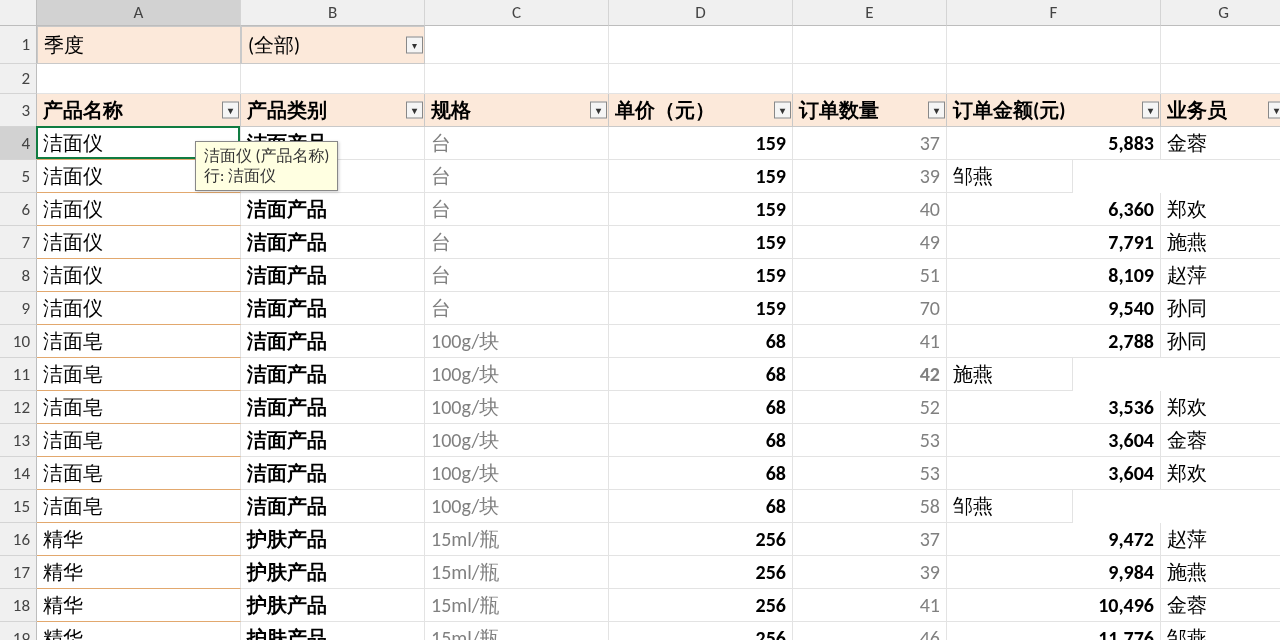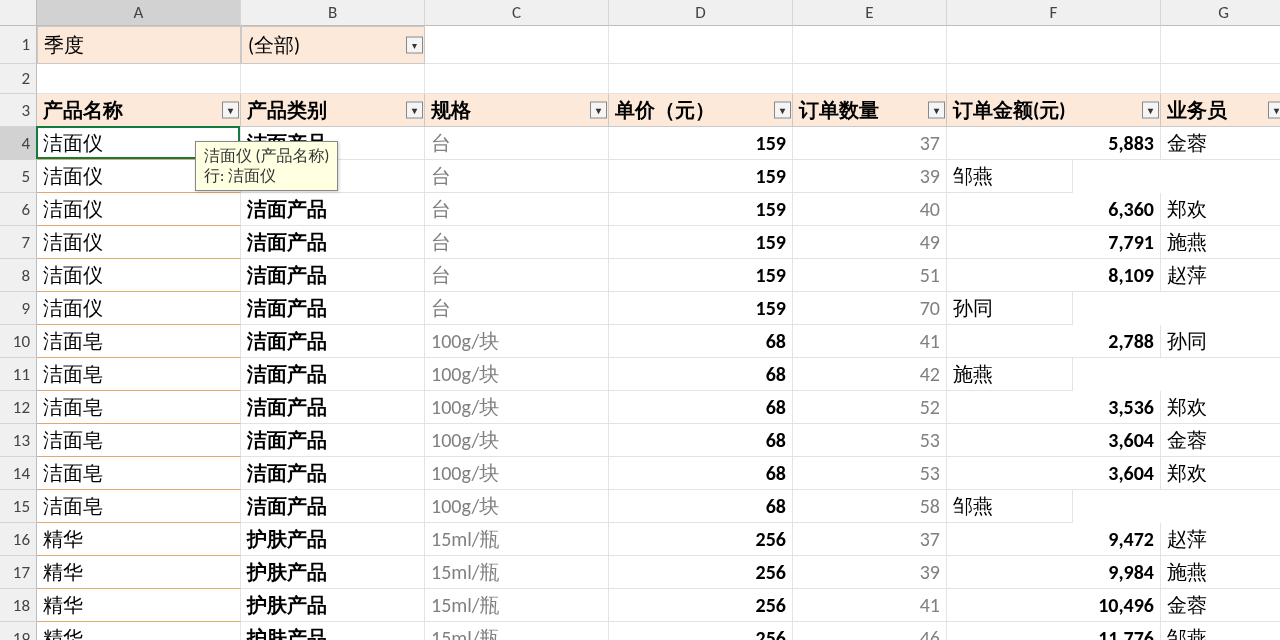--- a/index.html
+++ b/index.html
@@ -244,37 +244,38 @@
         <div class="cell right gray" style="width: 154px; height: 33px;">51</div>
         <div class="cell right bold" style="width: 214px; height: 33px;">8,109</div>
         <div class="cell" style="width: 126px; height: 33px;">赵萍</div>
       </div>
       <div class="row" style="height: 33px;">
         <div class="cell rowitem-underline" style="width: 204px; height: 33px;">洁面仪</div>
         <div class="cell bold" style="width: 184px; height: 33px;">洁面产品</div>
         <div class="cell gray" style="width: 184px; height: 33px;">台</div>
         <div class="cell right bold" style="width: 184px; height: 33px;">159</div>
         <div class="cell right gray" style="width: 154px; height: 33px;">70</div>
+        <div class="cell right bold" style="width: 214px; height: 33px;">9,540</div>
         <div class="cell" style="width: 126px; height: 33px;">孙同</div>
       </div>
       <div class="row" style="height: 33px;">
         <div class="cell rowitem-underline" style="width: 204px; height: 33px;">洁面皂</div>
         <div class="cell bold" style="width: 184px; height: 33px;">洁面产品</div>
         <div class="cell gray" style="width: 184px; height: 33px;">100g/块</div>
         <div class="cell right bold" style="width: 184px; height: 33px;">68</div>
         <div class="cell right gray" style="width: 154px; height: 33px;">41</div>
         <div class="cell right bold" style="width: 214px; height: 33px;">2,788</div>
         <div class="cell" style="width: 126px; height: 33px;">孙同</div>
       </div>
       <div class="row" style="height: 33px;">
         <div class="cell rowitem-underline" style="width: 204px; height: 33px;">洁面皂</div>
         <div class="cell bold" style="width: 184px; height: 33px;">洁面产品</div>
         <div class="cell gray" style="width: 184px; height: 33px;">100g/块</div>
         <div class="cell right bold" style="width: 184px; height: 33px;">68</div>
-        <div class="cell right gray" style="width: 154px; height: 33px;">42</div>
+        <div class="cell right gray" style="width: 154px; height: 33px; font-weight: bold;">42</div>
         <div class="cell" style="width: 126px; height: 33px;">施燕</div>
       </div>
       <div class="row" style="height: 33px;">
         <div class="cell rowitem-underline" style="width: 204px; height: 33px;">洁面皂</div>
         <div class="cell bold" style="width: 184px; height: 33px;">洁面产品</div>
         <div class="cell gray" style="width: 184px; height: 33px;">100g/块</div>
         <div class="cell right bold" style="width: 184px; height: 33px;">68</div>
         <div class="cell right gray" style="width: 154px; height: 33px;">52</div>
         <div class="cell right bold" style="width: 214px; height: 33px;">3,536</div>
         <div class="cell" style="width: 126px; height: 33px;">郑欢</div>

